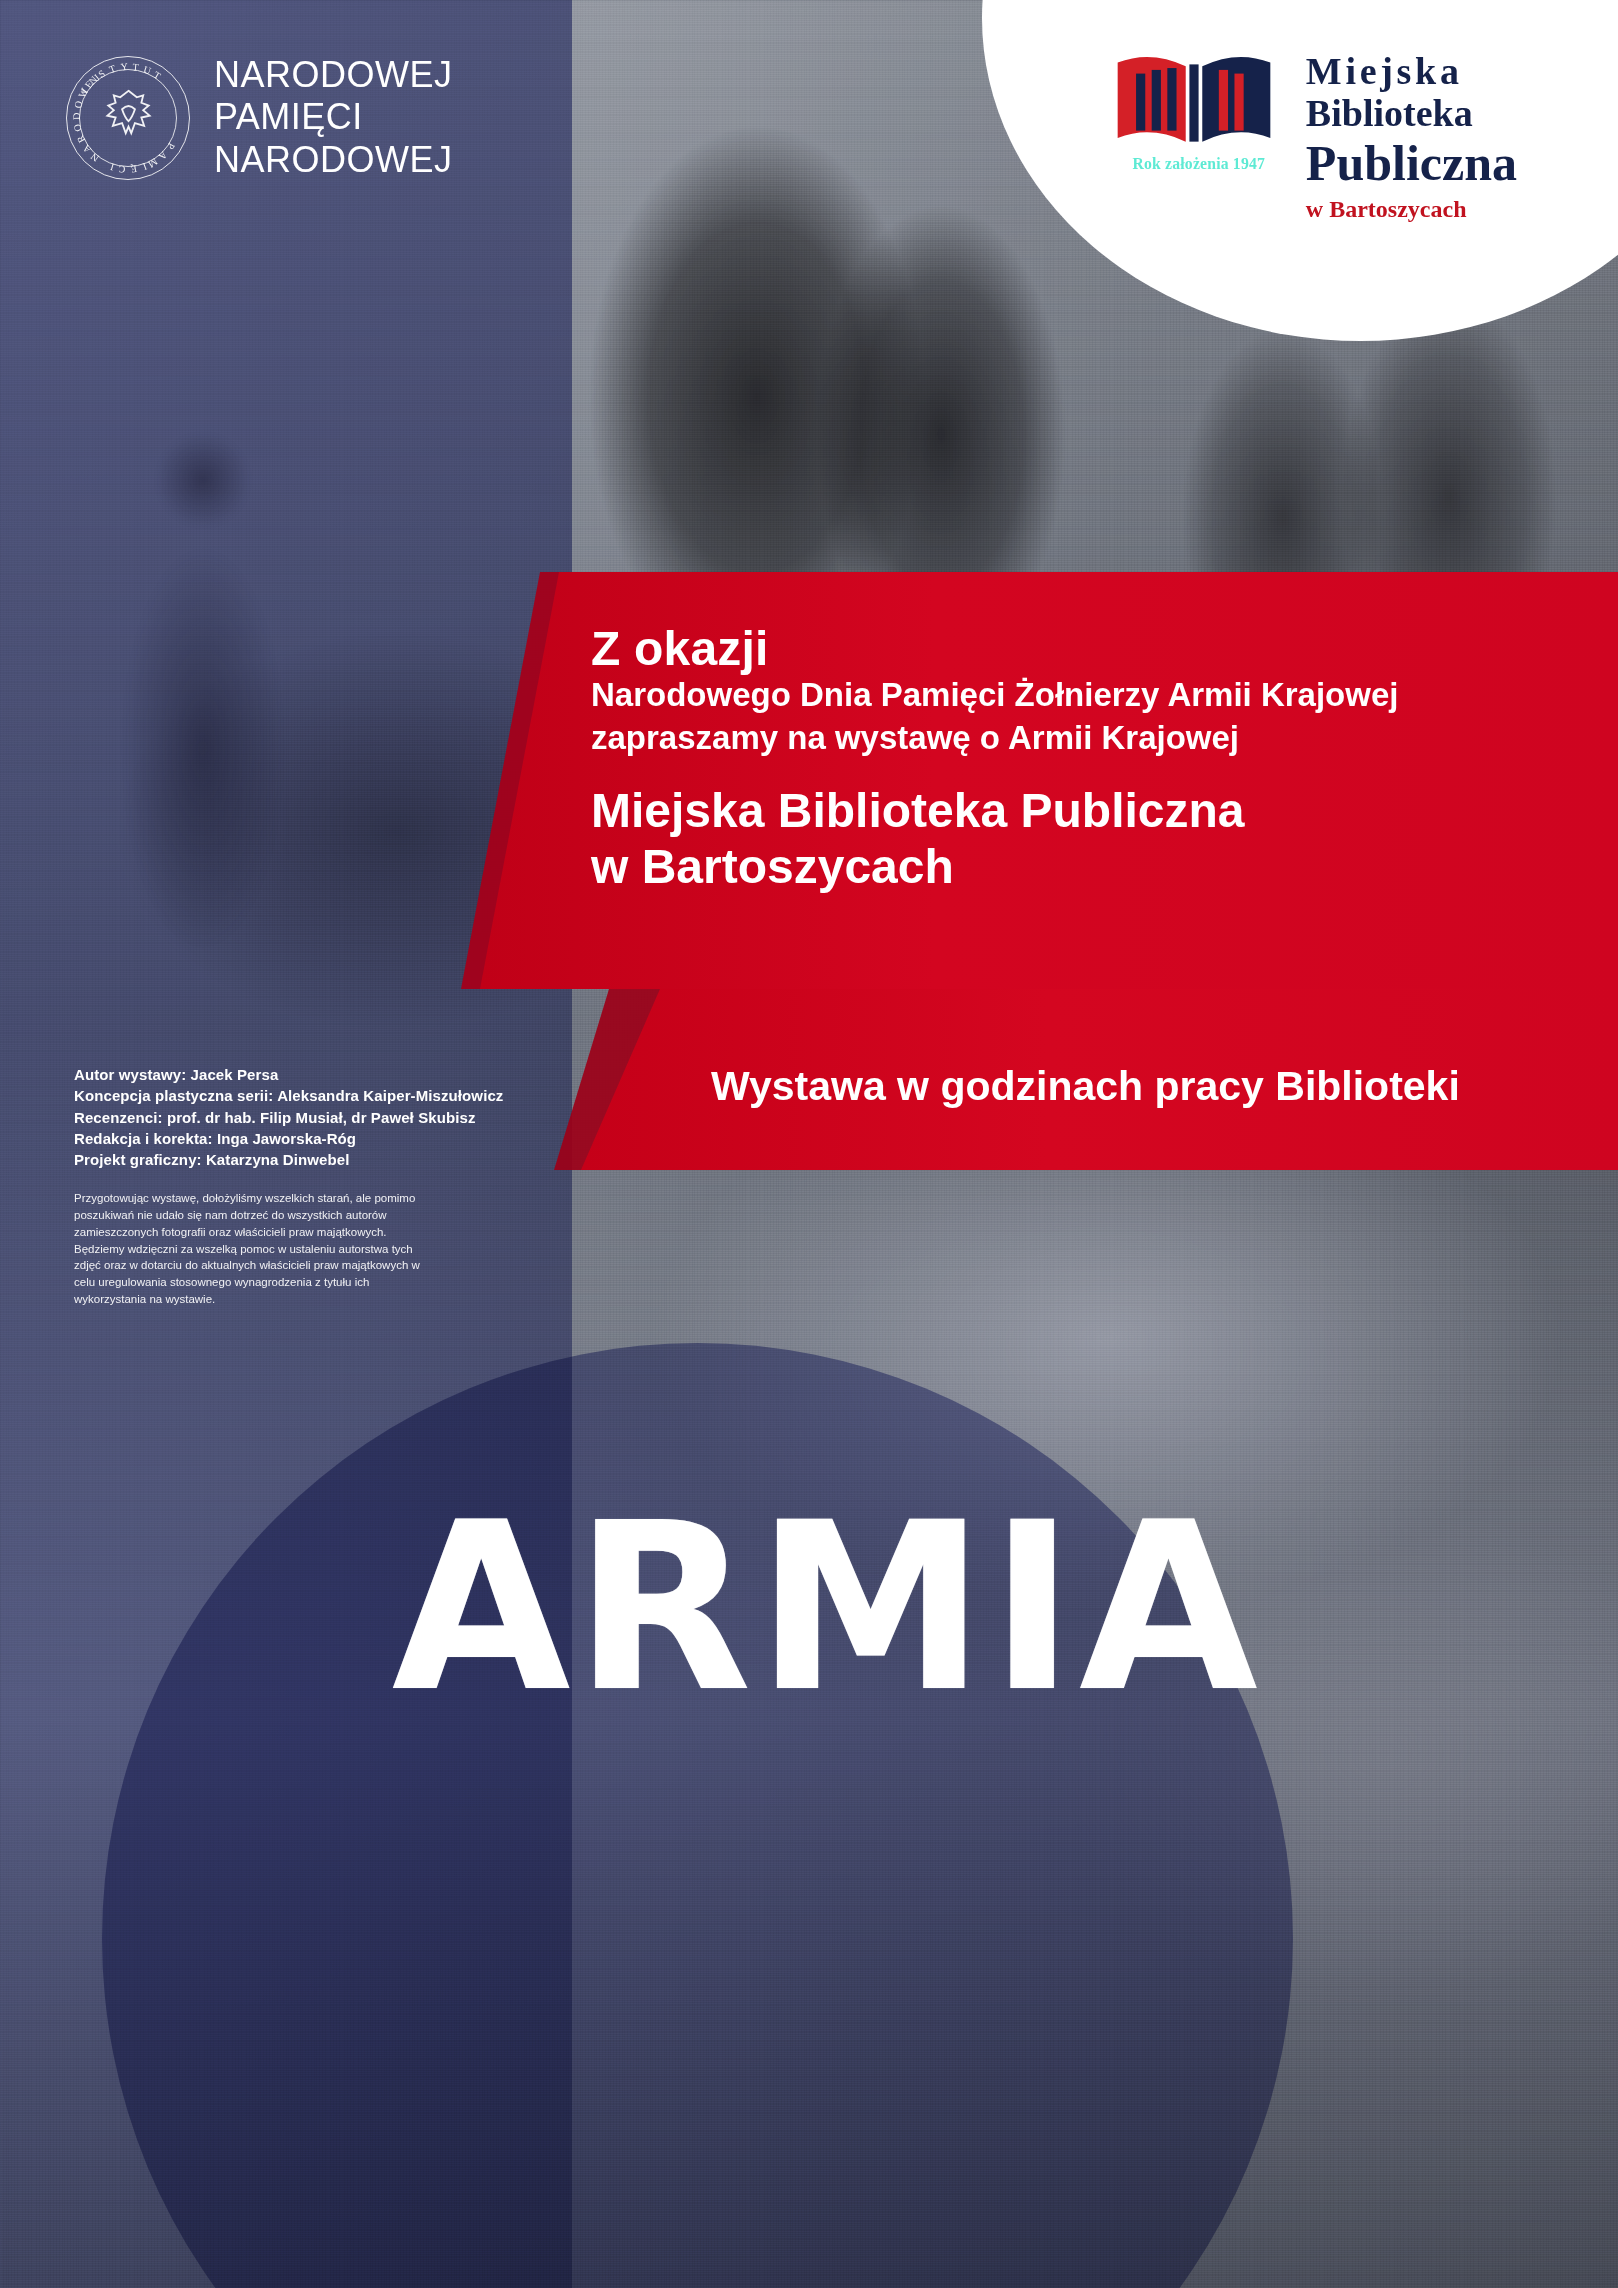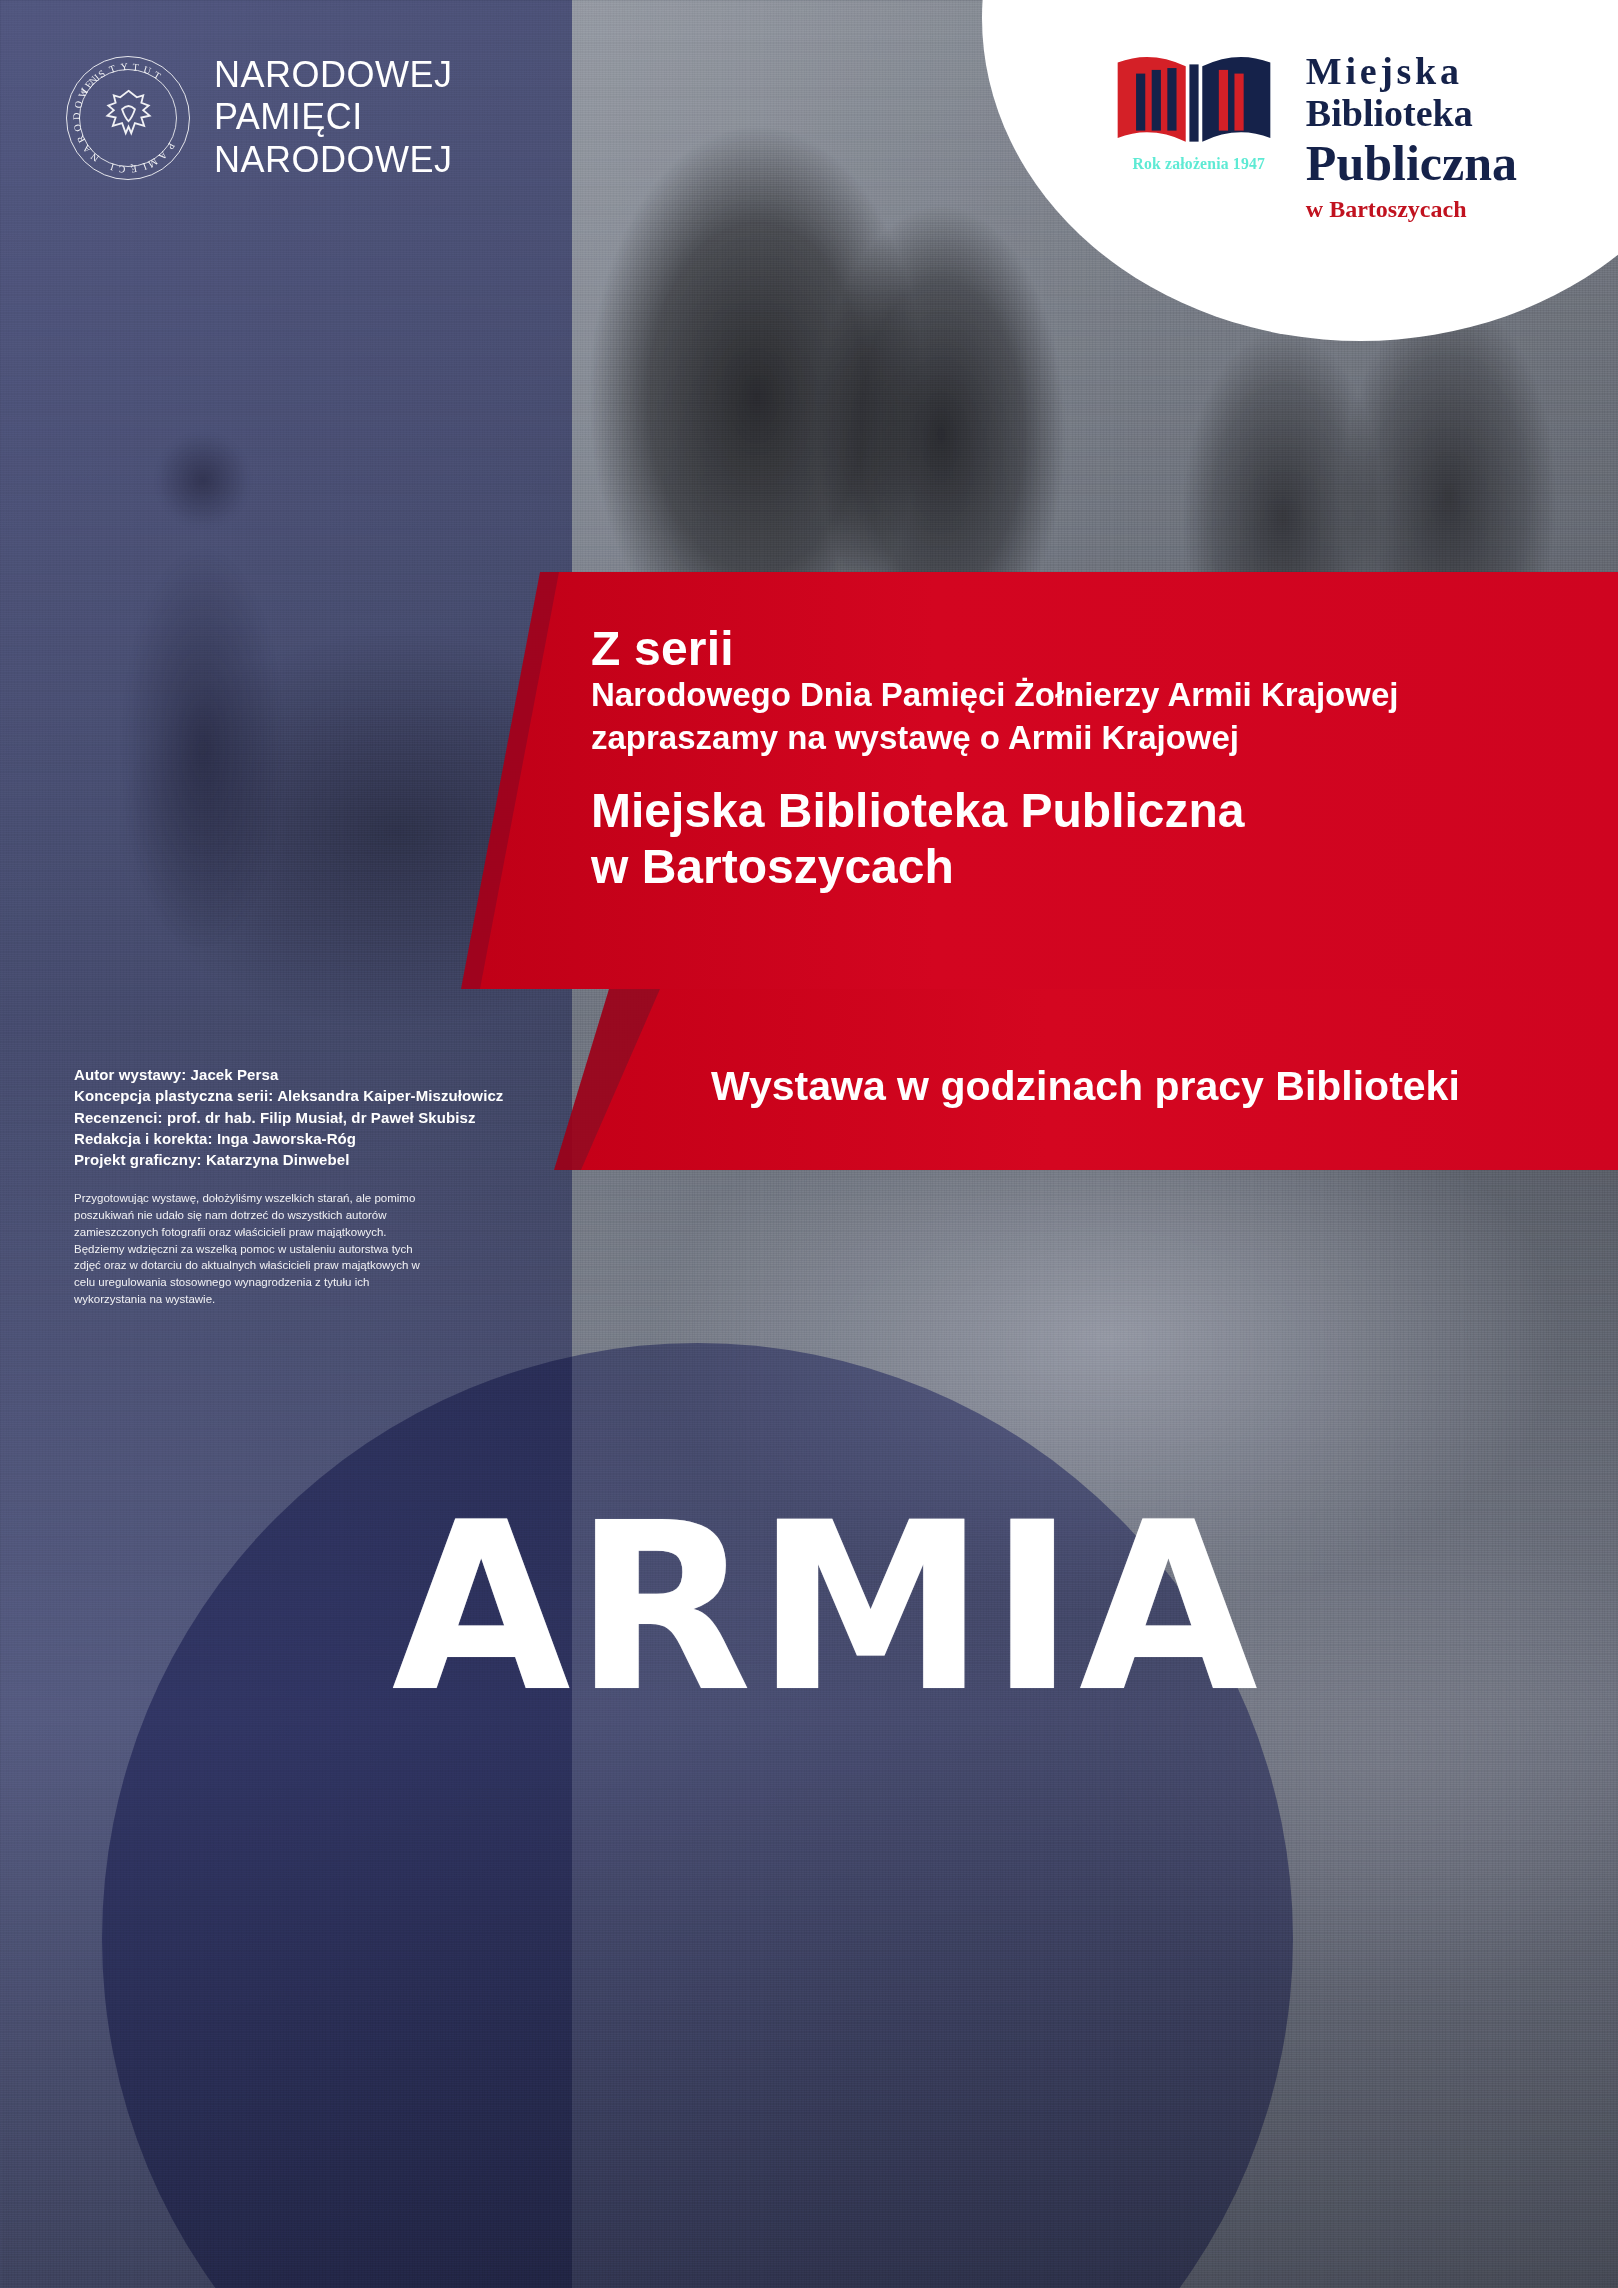--- a/index.html
+++ b/index.html
@@ -390,21 +390,21 @@
   </div>
 
   <div class="red-wrap">
     <div class="red-main-tail"></div>
     <div class="red-main"></div>
     <div class="red-second-tail"></div>
     <div class="red-second"></div>
   </div>
 
   <div class="red-text">
-    <div class="rt-line1">Z serii</div>
+    <div class="rt-line1">Z okazji</div>
     <div class="rt-line2">Narodowego Dnia Pamięci Żołnierzy Armii Krajowej</div>
     <div class="rt-line3">zapraszamy na wystawę o Armii Krajowej</div>
     <div class="rt-lib1">Miejska Biblioteka Publiczna</div>
     <div class="rt-lib2">w Bartoszycach</div>
   </div>
 
   <div class="red-hours">Wystawa w godzinach pracy Biblioteki</div>
 
   <div class="credits">
     <div class="credits-main">

